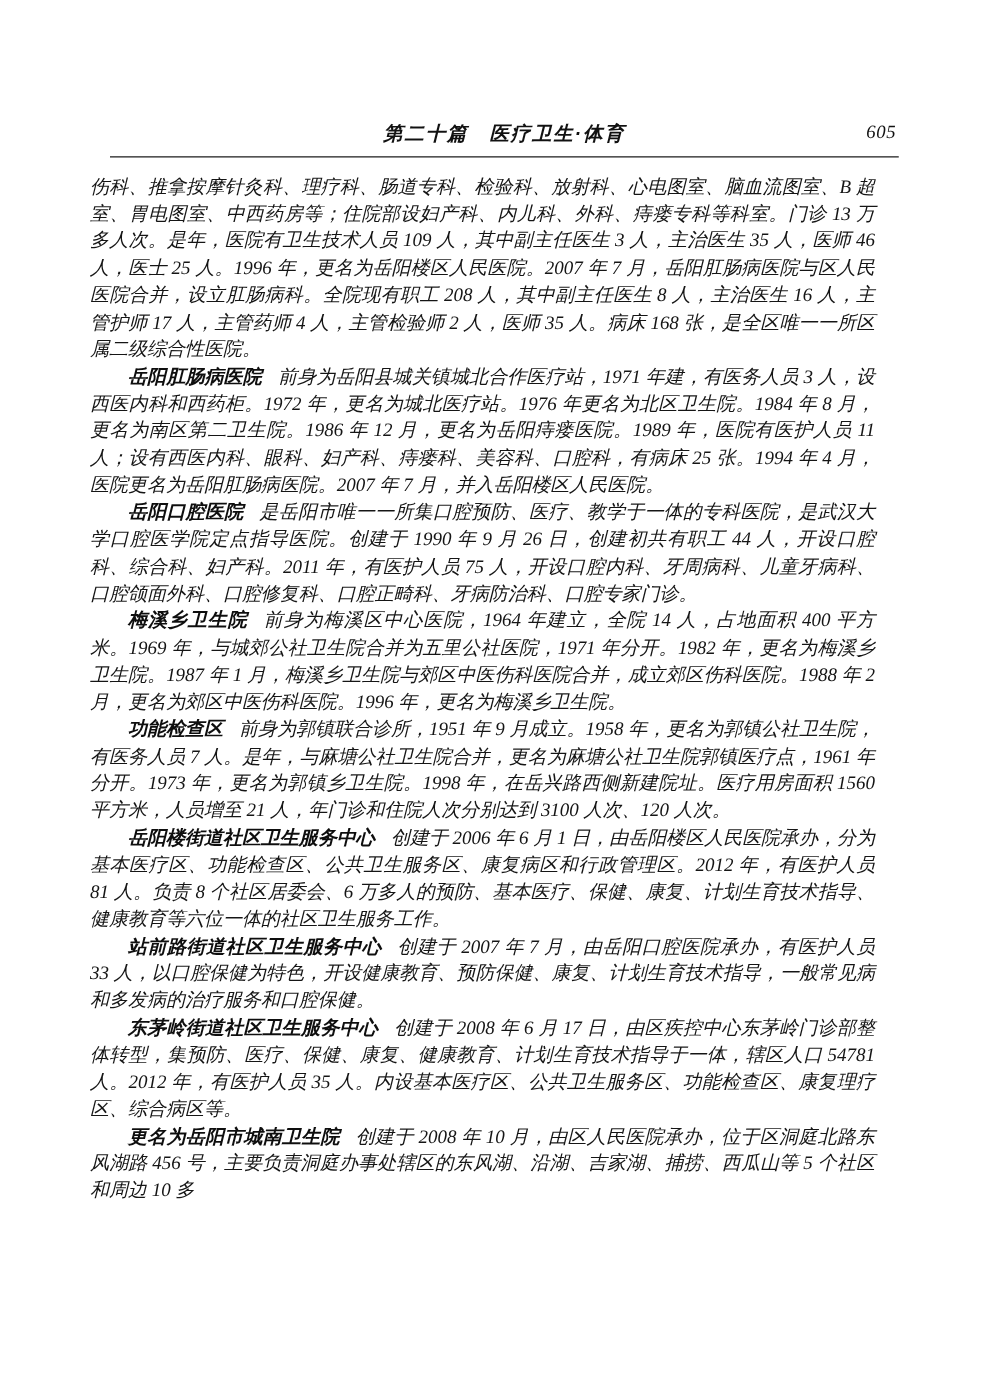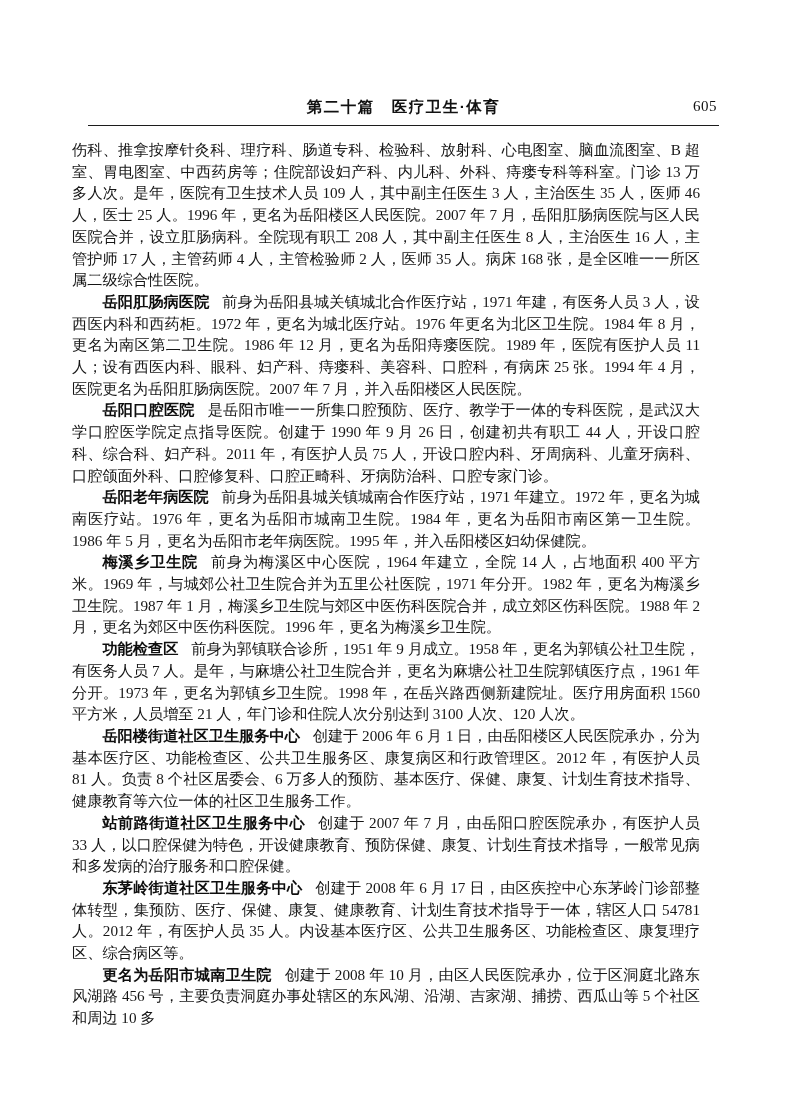--- a/index.html
+++ b/index.html
@@ -8,20 +8,21 @@
     background: #ffffff;
   }
   .page {
     position: relative;
     width: 805px;
     height: 1099px;
     background: #ffffff;
     overflow: hidden;
     font-family: "Liberation Serif", serif;
     color: #151515;
+    font-style: italic;
   }
   .running-header {
     position: absolute;
     top: 97px;
     left: 88px;
     right: 86px;
     height: 24px;
   }
   .running-header .title {
     display: block;
@@ -87,21 +88,20 @@
   <div class="header-rule"></div>
 
   <div class="body-text">
 
     <p class="continuation"><span>伤科、推拿按摩针灸科、理疗科、肠道专科、检验科、放射科、心电图室、脑血流图室、B 超室、胃电图室、中西药房等；住院部设妇产科、内儿科、外科、痔瘘专科等科室。门诊 13 万多人次。是年，医院有卫生技术人员 109 人，其中副主任医生 3 人，主治医生 35 人，医师 46 人，医士 25 人。1996 年，更名为岳阳楼区人民医院。2007 年 7 月，岳阳肛肠病医院与区人民医院合并，设立肛肠病科。全院现有职工 208 人，其中副主任医生 8 人，主治医生 16 人，主管护师 17 人，主管药师 4 人，主管检验师 2 人，医师 35 人。病床 168 张，是全区唯一一所区属二级综合性医院。</span></p>
 
     <p><span class="entry-heading">岳阳肛肠病医院</span><span>前身为岳阳县城关镇城北合作医疗站，1971 年建，有医务人员 3 人，设西医内科和西药柜。1972 年，更名为城北医疗站。1976 年更名为北区卫生院。1984 年 8 月，更名为南区第二卫生院。1986 年 12 月，更名为岳阳痔瘘医院。1989 年，医院有医护人员 11 人；设有西医内科、眼科、妇产科、痔瘘科、美容科、口腔科，有病床 25 张。1994 年 4 月，医院更名为岳阳肛肠病医院。2007 年 7 月，并入岳阳楼区人民医院。</span></p>
 
     <p><span class="entry-heading">岳阳口腔医院</span><span>是岳阳市唯一一所集口腔预防、医疗、教学于一体的专科医院，是武汉大学口腔医学院定点指导医院。创建于 1990 年 9 月 26 日，创建初共有职工 44 人，开设口腔科、综合科、妇产科。2011 年，有医护人员 75 人，开设口腔内科、牙周病科、儿童牙病科、口腔颌面外科、口腔修复科、口腔正畸科、牙病防治科、口腔专家门诊。</span></p>
 
-    <p><span class="entry-heading">岳阳老年病医院</span><span>前身为岳阳县城关镇城南合作医疗站，1971 年建立。1972 年，更名为城南医疗站。1976 年，更名为岳阳市城南卫生院。1984 年，更名为岳阳市南区第一卫生院。1986 年 5 月，更名为岳阳市老年病医院。1995 年，并入岳阳楼区妇幼保健院。</span></p>
 
     <p><span class="entry-heading">梅溪乡卫生院</span><span>前身为梅溪区中心医院，1964 年建立，全院 14 人，占地面积 400 平方米。1969 年，与城郊公社卫生院合并为五里公社医院，1971 年分开。1982 年，更名为梅溪乡卫生院。1987 年 1 月，梅溪乡卫生院与郊区中医伤科医院合并，成立郊区伤科医院。1988 年 2 月，更名为郊区中医伤科医院。1996 年，更名为梅溪乡卫生院。</span></p>
 
     <p><span class="entry-heading">功能检查区</span><span>前身为郭镇联合诊所，1951 年 9 月成立。1958 年，更名为郭镇公社卫生院，有医务人员 7 人。是年，与麻塘公社卫生院合并，更名为麻塘公社卫生院郭镇医疗点，1961 年分开。1973 年，更名为郭镇乡卫生院。1998 年，在岳兴路西侧新建院址。医疗用房面积 1560 平方米，人员增至 21 人，年门诊和住院人次分别达到 3100 人次、120 人次。</span></p>
 
     <p><span class="entry-heading">岳阳楼街道社区卫生服务中心</span><span>创建于 2006 年 6 月 1 日，由岳阳楼区人民医院承办，分为基本医疗区、功能检查区、公共卫生服务区、康复病区和行政管理区。2012 年，有医护人员 81 人。负责 8 个社区居委会、6 万多人的预防、基本医疗、保健、康复、计划生育技术指导、健康教育等六位一体的社区卫生服务工作。</span></p>
 
     <p><span class="entry-heading">站前路街道社区卫生服务中心</span><span>创建于 2007 年 7 月，由岳阳口腔医院承办，有医护人员 33 人，以口腔保健为特色，开设健康教育、预防保健、康复、计划生育技术指导，一般常见病和多发病的治疗服务和口腔保健。</span></p>
 
     <p><span class="entry-heading">东茅岭街道社区卫生服务中心</span><span>创建于 2008 年 6 月 17 日，由区疾控中心东茅岭门诊部整体转型，集预防、医疗、保健、康复、健康教育、计划生育技术指导于一体，辖区人口 54781 人。2012 年，有医护人员 35 人。内设基本医疗区、公共卫生服务区、功能检查区、康复理疗区、综合病区等。</span></p>

